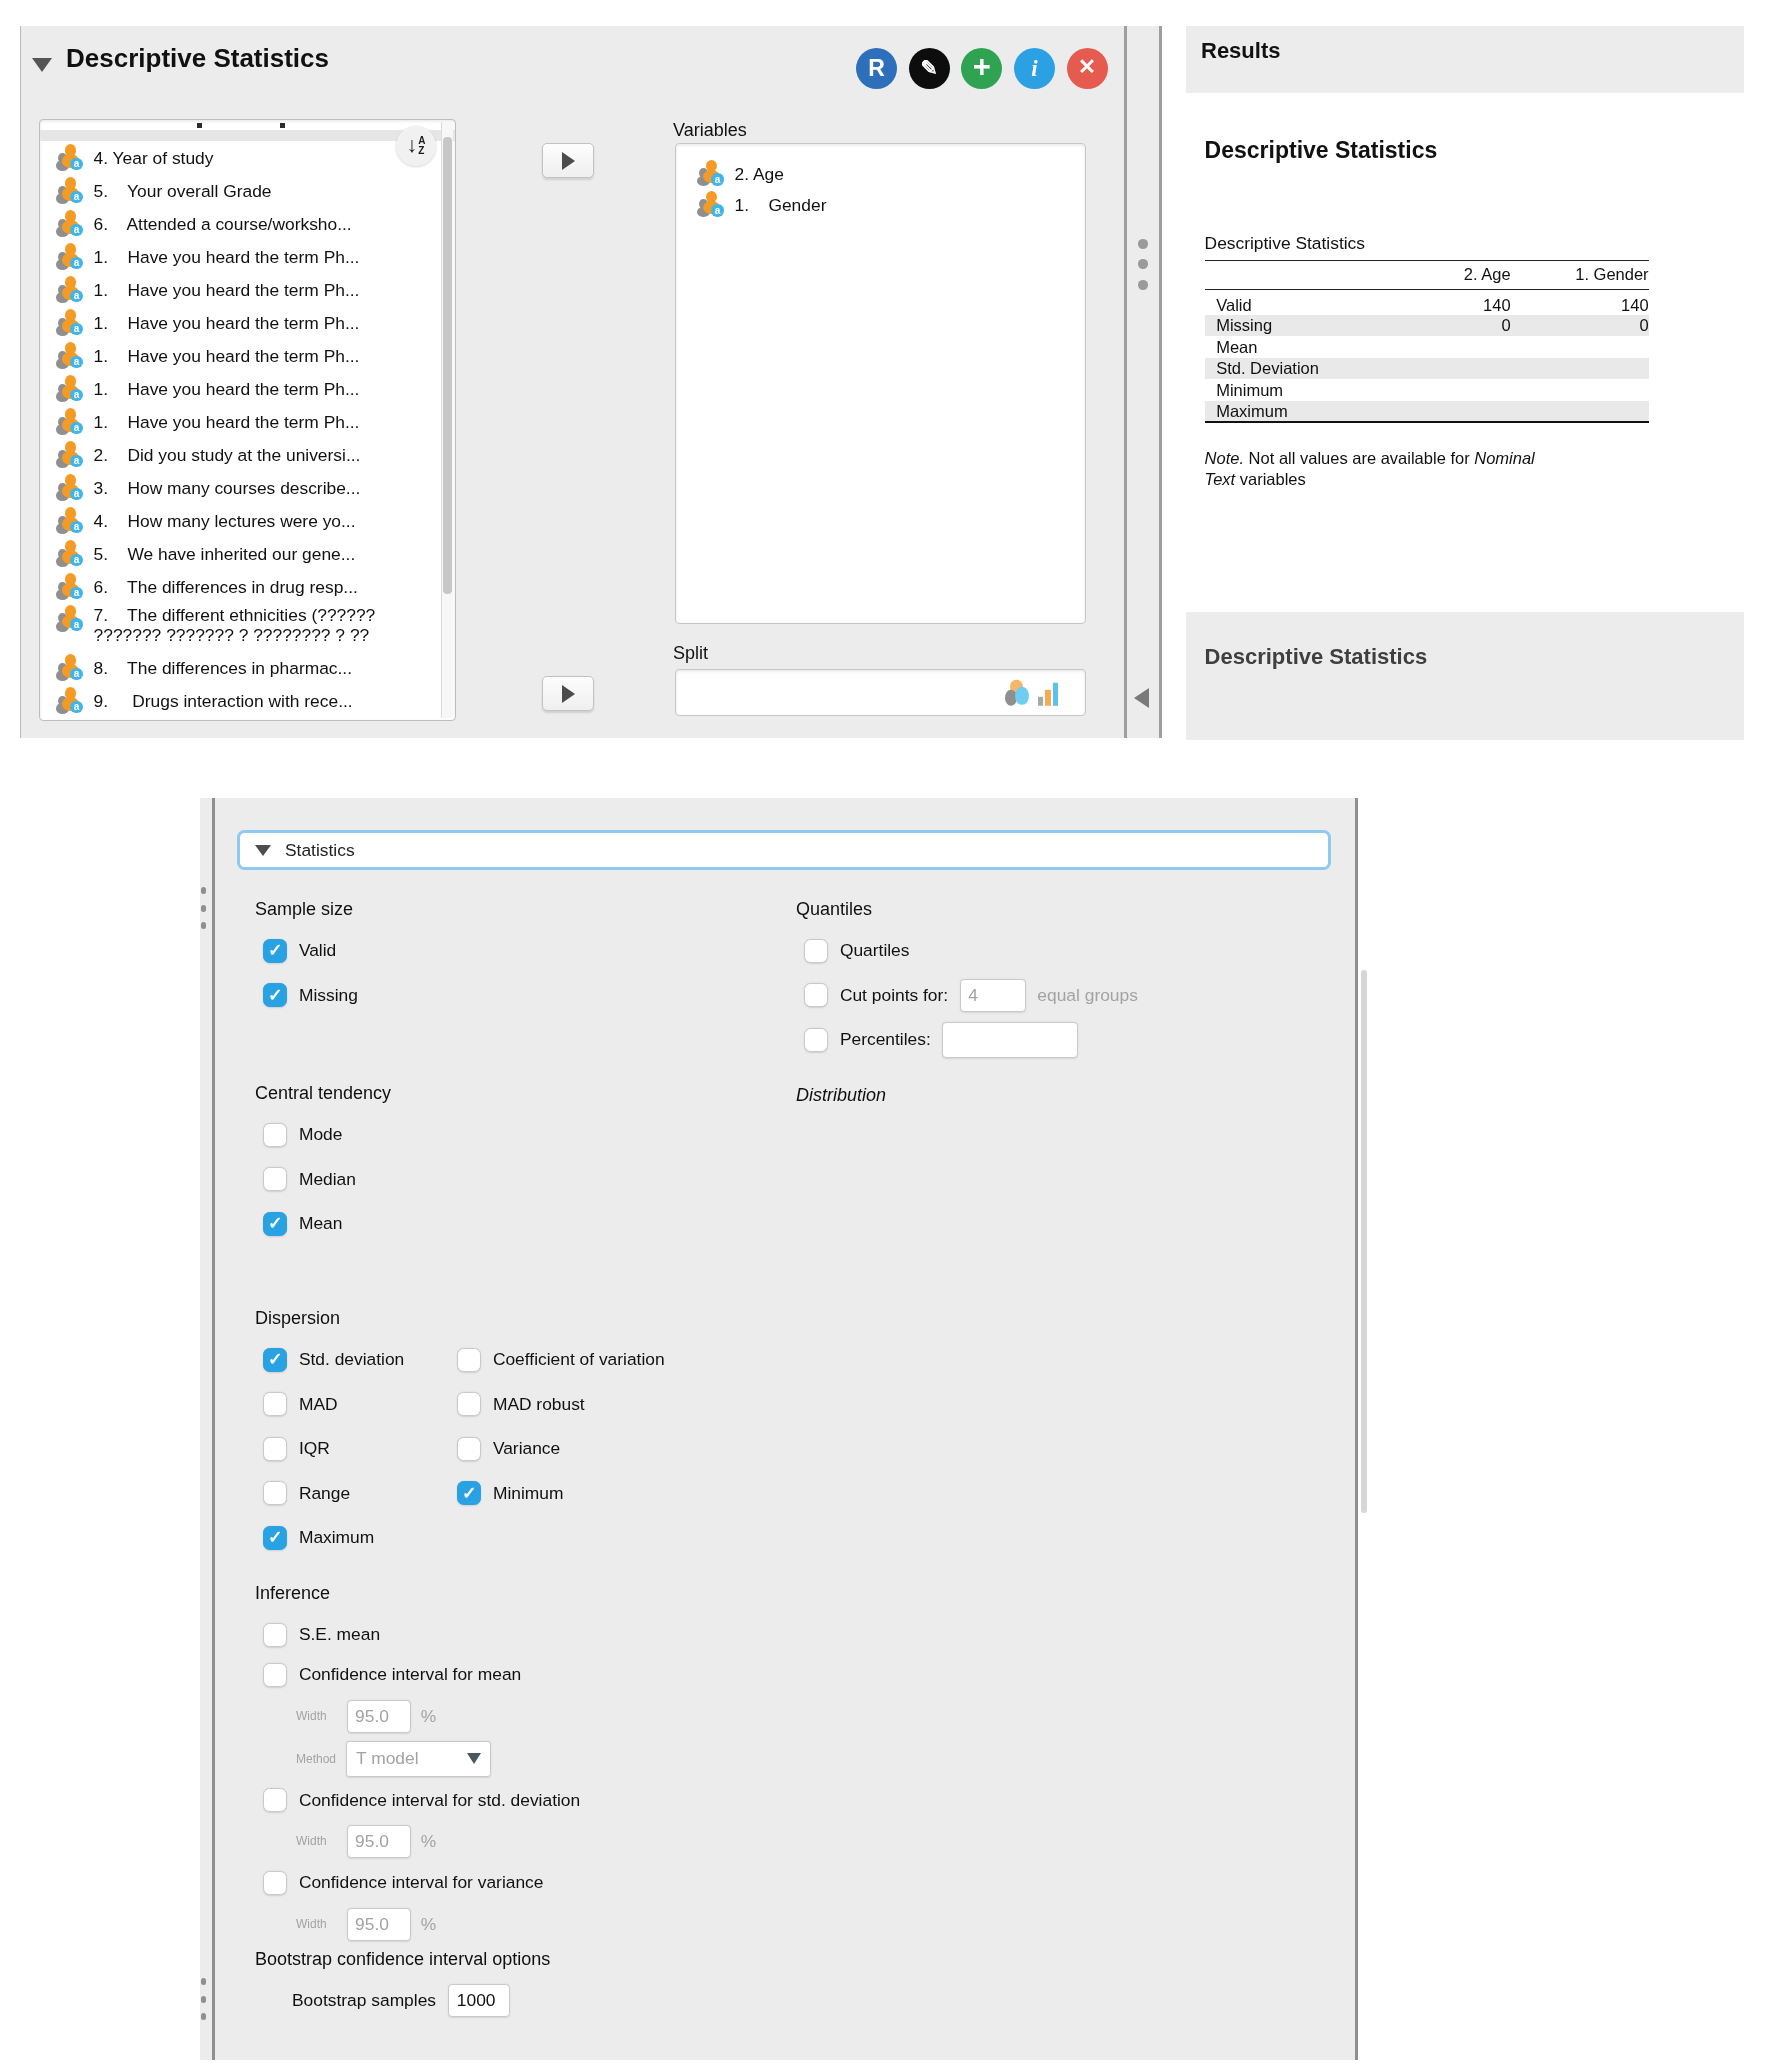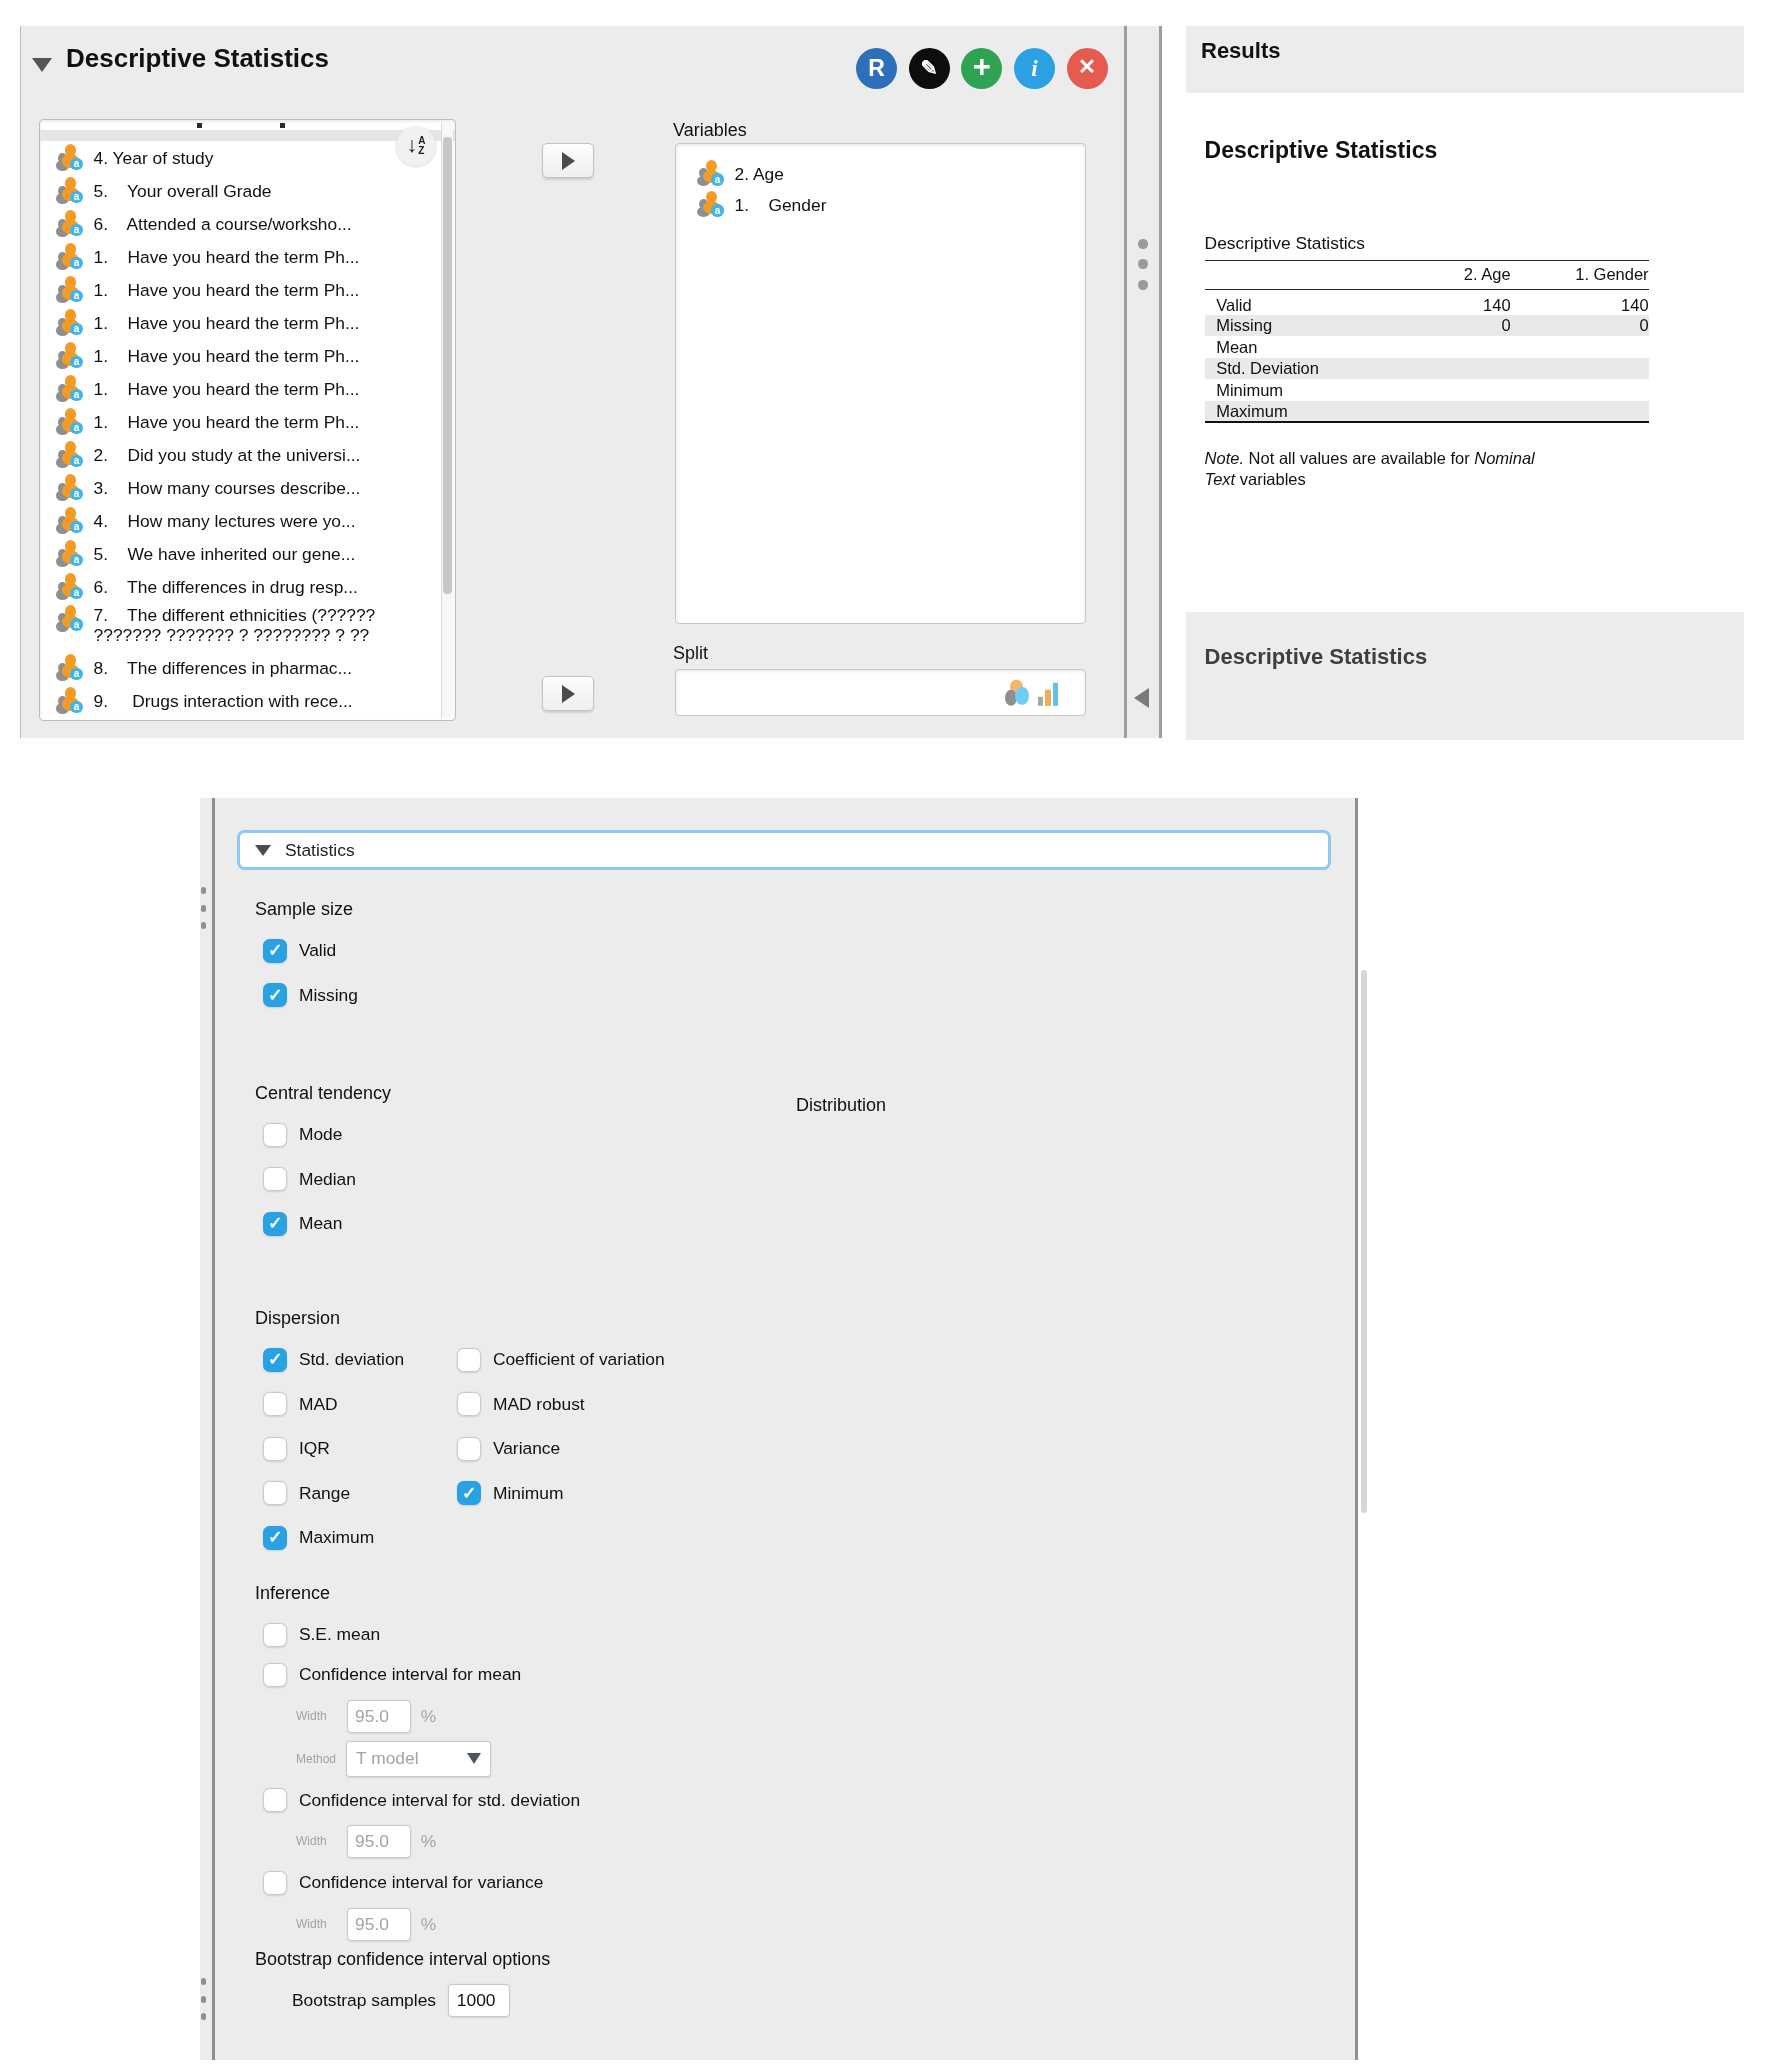--- a/index.html
+++ b/index.html
@@ -332,40 +332,60 @@
             <span class="cb on">✓</span>
             <span class="cbl">Valid</span>
           </div>
           <div class="cbrow">
             <span class="cb on">✓</span>
             <span class="cbl">Missing</span>
           </div>
         </div>
     </div>
 
+    <div class="opt-group" style="left:581px; top:101px;">
+      <div class="g-header">Quantiles</div>
+      <div class="g-rows" id="grp-quantiles">
+          <div class="cbrow">
+            <span class="cb"></span>
+            <span class="cbl">Quartiles</span>
+          </div>
+          <div class="cbrow">
+            <span class="cb"></span>
+            <span class="cbl">Cut points for:</span>
+            <span class="inp dis">4</span>
+            <span class="suffix">equal groups</span>
+          </div>
+          <div class="cbrow">
+            <span class="cb"></span>
+            <span class="cbl">Percentiles:</span>
+            <span class="inp wide"></span>
+          </div>
+        </div>
+    </div>
 
     <div class="opt-group" style="left:40px; top:285px;">
       <div class="g-header">Central tendency</div>
       <div class="g-rows" id="grp-central">
           <div class="cbrow">
             <span class="cb"></span>
             <span class="cbl">Mode</span>
           </div>
           <div class="cbrow">
             <span class="cb"></span>
             <span class="cbl">Median</span>
           </div>
           <div class="cbrow">
             <span class="cb on">✓</span>
             <span class="cbl">Mean</span>
           </div>
         </div>
     </div>
 
-    <div class="opt-group" style="left:581px; top:297px;">
+    <div class="opt-group" style="left:581px; top:287px;font-style:italic;">
       <div class="g-header">Distribution</div>
     </div>
 
     <div class="opt-group" style="left:40px; top:510px;">
       <div class="g-header">Dispersion</div>
       <div class="g-rows" id="grp-dispersion">
           <div class="disp-row">
             <div class="disp-c1">
               <div class="cbrow">
                 <span class="cb on">✓</span>

